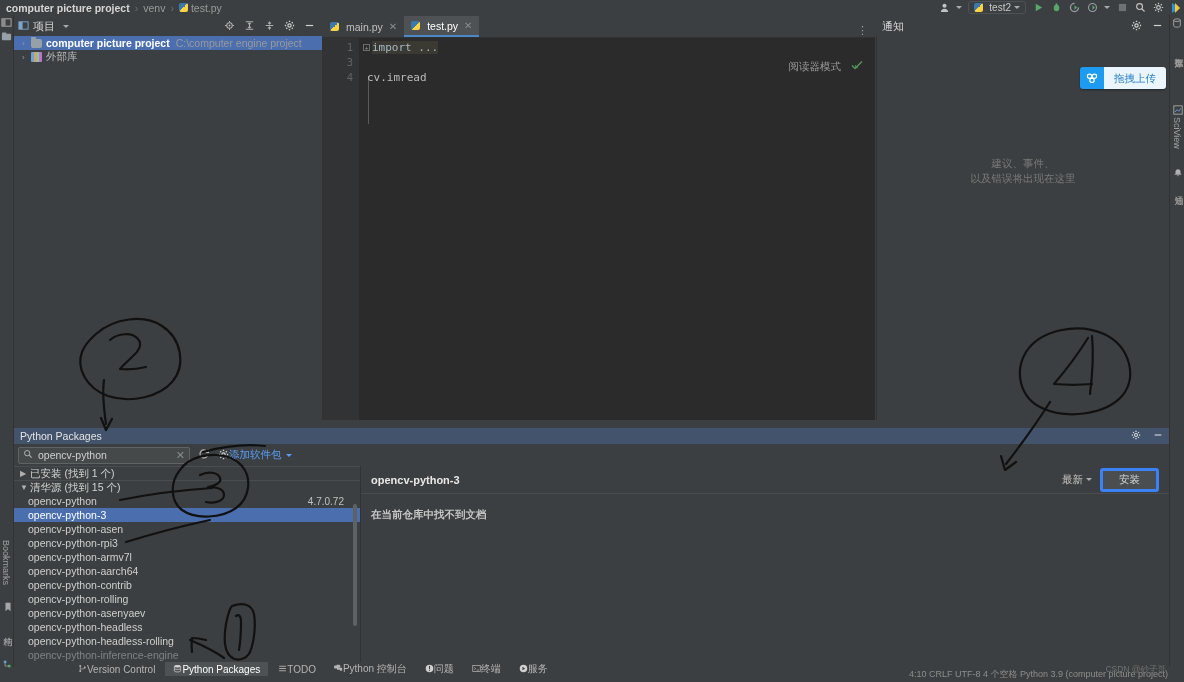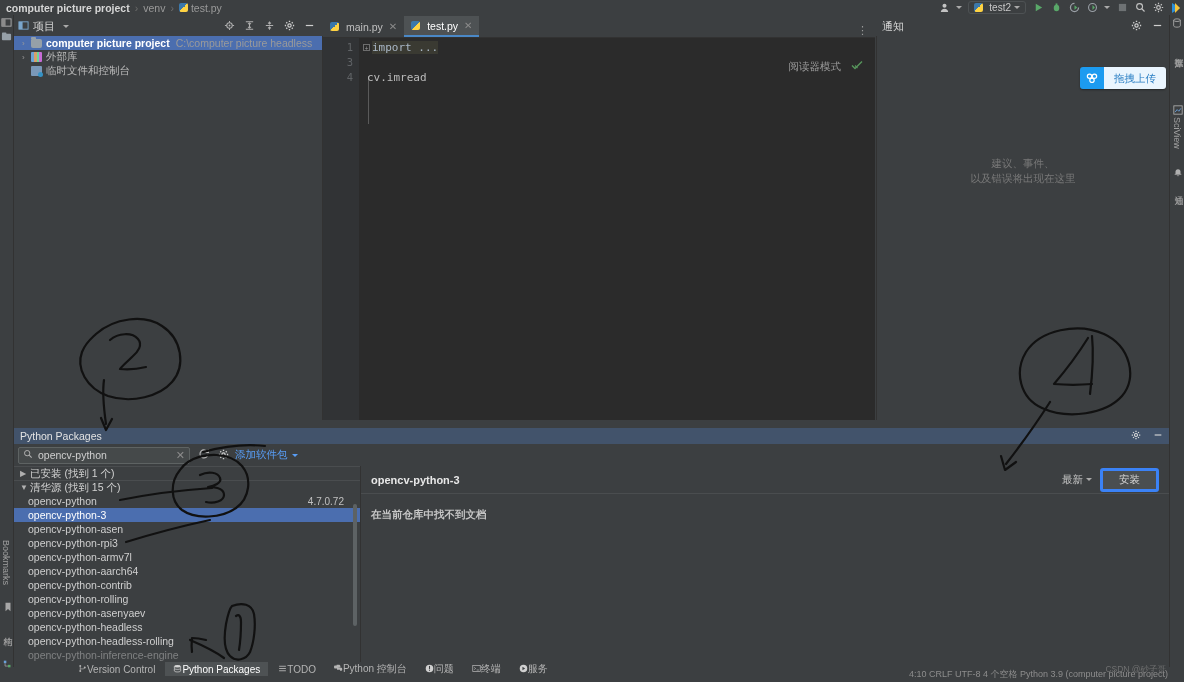--- a/index.html
+++ b/index.html
@@ -139,21 +139,21 @@
   .pp-toolbar {
     position: absolute; left: 14px; top: 444px; width: 347px; height: 22px;
     display: flex; align-items: center; background: #3c3f41;
   }
   .search-box {
     width: 172px; height: 17px; background: #45494a; border: 1px solid #5e6363;
     display:flex; align-items:center; padding: 0 4px; margin-left: 4px; border-radius:2px;
   }
   .search-box .sv { font-size: 10.5px; color: #cfcfcf; margin-left: 5px; }
   .search-box .clr { margin-left:auto; color:#8b8b8b; font-size:11px; }
-  .add-pkg { color:#589df6; font-size:10.5px; margin-left: 6px; }
+  .add-pkg { color:#589df6; font-size:10.5px; }
 
   .pp-list {
     position: absolute; left: 14px; top: 466px; width: 347px; height: 196px;
     background: #3c3f41; border-right: 1px solid #323232; overflow: hidden;
   }
   .grp-row { display:flex; align-items:center; height:14px; padding-left:6px; font-size:10.5px; color:#d3d3d3; border-top:1px solid #4a4d4f;}
   .grp-row .tri { width:10px; color:#b0b0b0; font-size:8px; }
   .pkg-row { display:flex; align-items:center; height:14px; padding-left:14px; font-size:10.5px; color:#cfcfcf; }
   .pkg-row.sel { background:#4b6eaf; color:#ffffff; }
   .pkg-ver { margin-left:auto; padding-right:16px; color:#c0c0c0; font-size:10px; }
@@ -351,30 +351,26 @@
           </svg>
       </span>
     </div>
   </div>
 
   <div class="proj-panel">
     <div class="tree-row sel">
       <span class="arrow">›</span>
       <span class="folder"></span>
       <span class="t-bold">computer picture project</span>
-      <span class="t-path">C:\computer picture headless</span>
+      <span class="t-path">C:\computer engine project</span>
     </div>
     <div class="tree-row">
       <span class="arrow">›</span>
       <span class="lib-ico"></span>
       <span>外部库</span>
-    </div>
-    <div class="tree-row" style="padding-left:17px;">
-      <span class="tmp-ico"></span>
-      <span>临时文件和控制台</span>
     </div>
   </div>
 
   <div class="tabbar">
     <div class="tab">
       <span class="py-ico"></span>
       <span>main.py</span>
       <span class="x">✕</span>
     </div>
     <div class="tab active">

